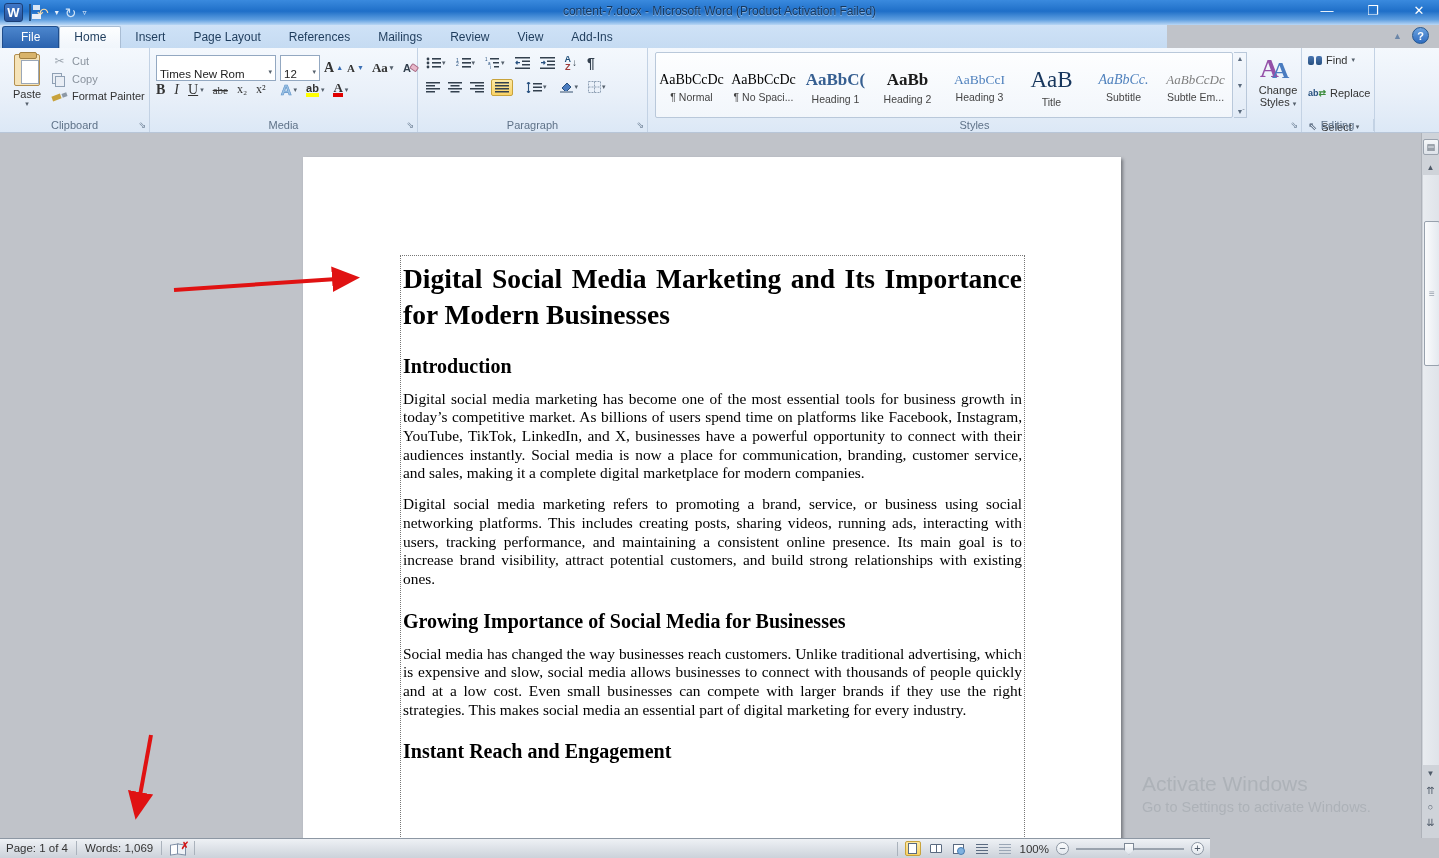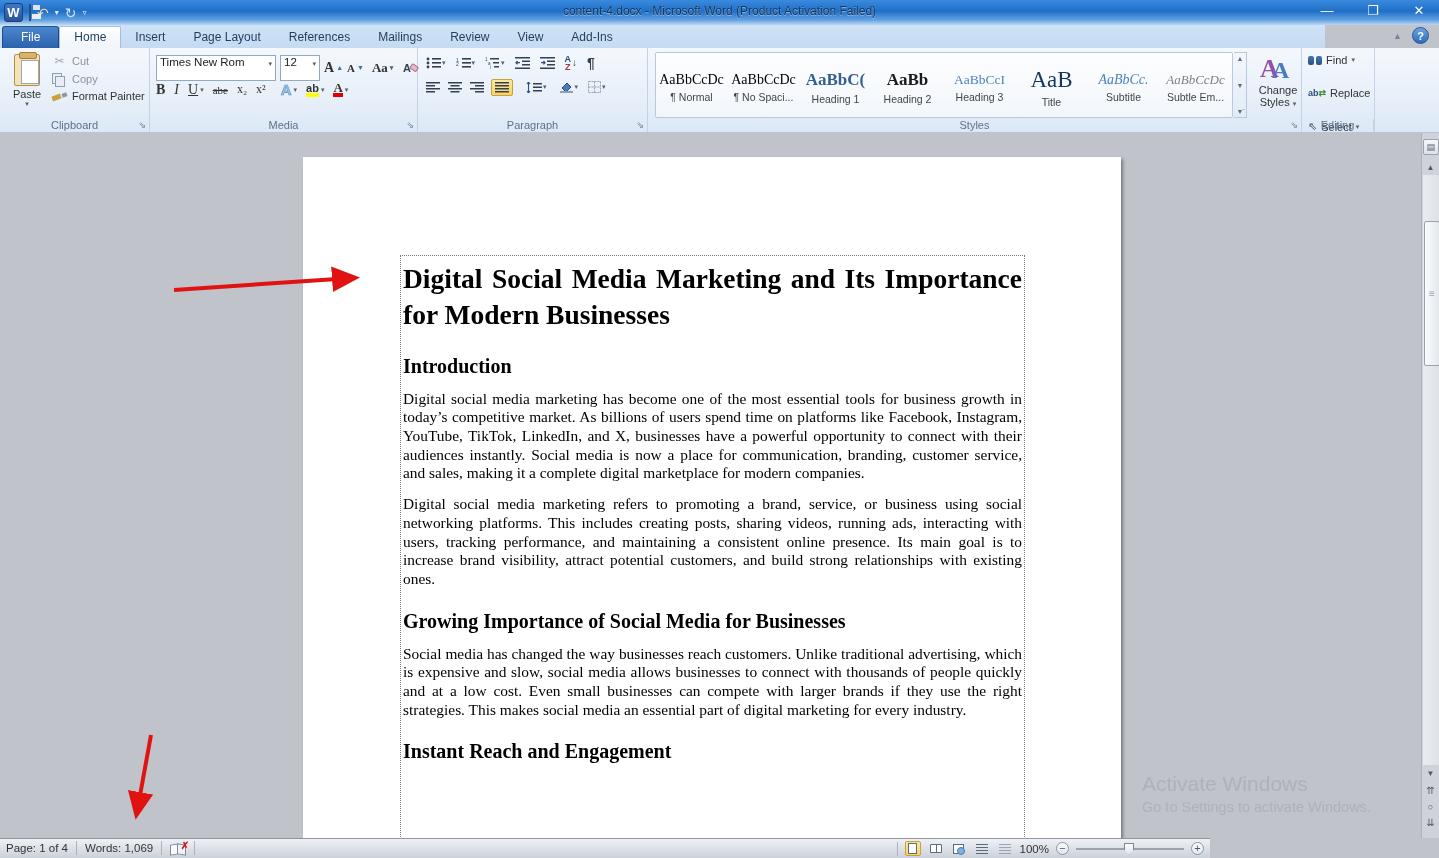--- a/index.html
+++ b/index.html
@@ -21,21 +21,21 @@
   #title-text { position:absolute; left:0; right:0; top:4px; text-align:center; color:#15365c; font-size:12px;
     text-shadow:0 1px 1px rgba(255,255,255,.5); }
   .win-controls { position:absolute; right:8px; top:3px; display:flex; gap:22px; }
   .win-btn { color:#fff; font-size:13px; width:24px; text-align:center; }
   .helpbar { position:absolute; right:10px; top:27px; display:flex; gap:10px; align-items:center; z-index:5; }
   .chev-up { color:#6b86a8; font-size:9px; }
   .help-circle { width:17px; height:17px; border-radius:50%; background:linear-gradient(180deg,#6ba3e0,#2f6cc0);
     border:1px solid #25578f; color:#fff; font-size:11px; font-weight:bold; display:flex; align-items:center; justify-content:center; }
 
   
-  #tabrow { position:absolute; left:0; top:25px; width:1325px; height:23px;
+  #tabrow { position:absolute; left:0; top:25px; width:1167px; height:23px;
     background:linear-gradient(180deg,#cfe2f7,#c5dbf2); }
   .tabs { display:flex; height:23px; align-items:flex-end; padding-left:2px; }
   .tab { padding:3px 14px 4px; font-size:12px; color:#1e3c5c; }
   .tab.file { background:linear-gradient(180deg,#4c86cd,#2a62ae); color:#fff; border-radius:3px 3px 0 0;
     border:1px solid #1f4d8c; border-bottom:none; padding:3px 18px 4px; }
   .tab.active { background:linear-gradient(180deg,#fdfeff,#f0f5fb); border:1px solid #a9bdd4; border-bottom:none;
     border-radius:2px 2px 0 0; }
 
   
   #ribbon { position:absolute; left:0; top:48px; width:1439px; height:85px;
@@ -59,21 +59,21 @@
   .fp-brush { width:13px; height:10px; position:relative; }
   .fp-brush::before { content:""; position:absolute; left:0; top:4px; width:9px; height:5px; background:#c8a23c; transform:rotate(-20deg); }
   .fp-brush::after { content:""; position:absolute; right:0; top:2px; width:5px; height:4px; background:#7d8family7; background:#8d99a6; transform:rotate(-20deg); }
   .copy-glyph { width:12px; height:12px; position:relative; }
   .copy-glyph::before,.copy-glyph::after { content:""; position:absolute; width:8px; height:9px; background:#e9eef5; border:1px solid #8fa0b4; }
   .copy-glyph::before { left:0; top:0; } .copy-glyph::after { left:3px; top:3px; }
 
   
   #grp-font { left:150px; width:268px; }
   .font-row1 { position:absolute; left:6px; top:7px; display:flex; align-items:center; gap:4px; }
-  .combo { background:#fff; border:1px solid #93a8c1; height:20px; display:flex; align-items:flex-end; font-size:11.5px; color:#222; padding:12px 3px; }
+  .combo { background:#fff; border:1px solid #93a8c1; height:20px; display:flex; align-items:flex-start; font-size:11.5px; color:#222; padding:12px 3px; }
   .combo .dd { margin-left:4px; }
   .font-row2 { position:absolute; left:6px; top:33px; display:flex; align-items:center; gap:9px; }
   .fmt { font-family:"Liberation Serif",serif; font-size:14px; color:#333; }
   .fx-a { color:#9cc3e5; font-weight:bold; -webkit-text-stroke:.6px #5b8fc6; }
   .hl-ab { font-size:11px; font-weight:bold; border-bottom:4px solid #ffff00; line-height:10px; }
   .fc-a { font-family:"Liberation Serif",serif; font-weight:bold; font-size:13px; border-bottom:4px solid #e00000; line-height:11px; }
   .grow-a { font-family:"Liberation Serif",serif; font-weight:bold; font-size:14px; position:relative; }
   .grow-a sup { font-size:7px; color:#3b6fb4; }
 
   
@@ -178,21 +178,21 @@
 
   <div id="titlebar">
     <div class="qat">
       <div class="word-logo">W</div>
       <span class="qat-btn"><span class="save-glyph"></span></span>
       <span class="qat-btn undo-glyph">↶</span>
       <span class="tiny-arrow">▾</span>
       <span class="qat-btn redo-glyph">↻</span>
       <span class="tiny-arrow">▿</span>
     </div>
-    <div id="title-text">content-4.docx  -  Microsoft Word (Product Activation Failed)</div>
+    <div id="title-text">content-7.docx  -  Microsoft Word (Product Activation Failed)</div>
     <div class="win-controls">
       <span class="win-btn">—</span>
       <span class="win-btn">❐</span>
       <span class="win-btn">✕</span>
     </div>
   </div>
   <div class="helpbar">
     <span class="chev-up">▲</span>
     <span class="help-circle">?</span>
   </div>

